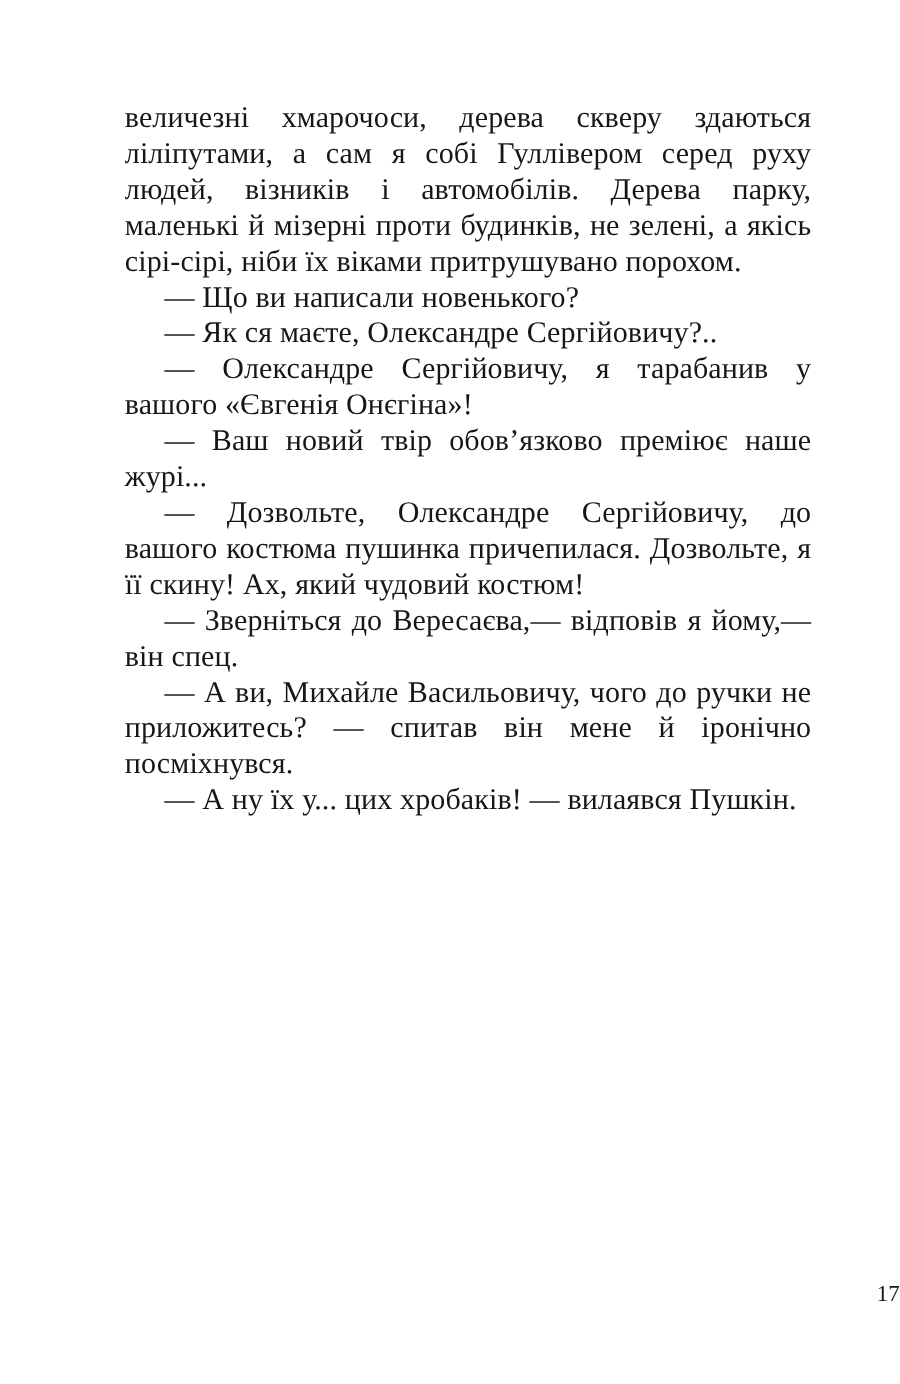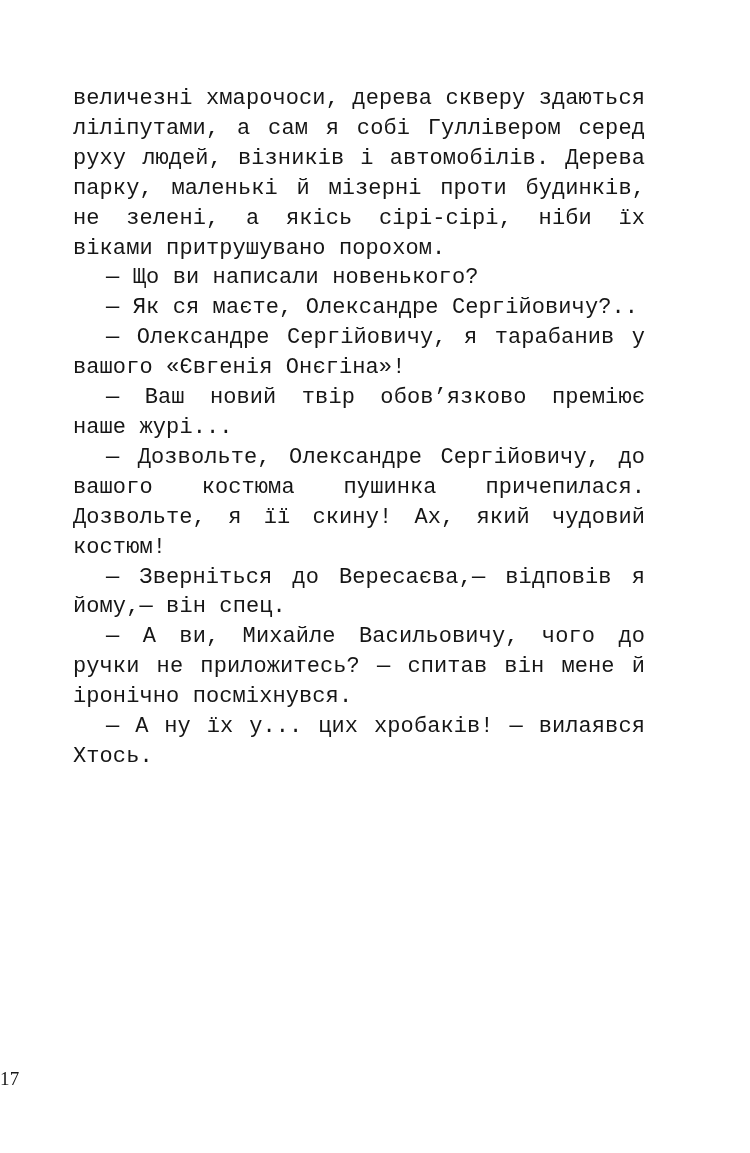--- a/index.html
+++ b/index.html
@@ -12,25 +12,25 @@
     position: relative;
     width: 750px;
     height: 1153px;
     margin: 0 auto;
     background: #ffffff;
     overflow: hidden;
     box-sizing: border-box;
   }
   .textblock {
     position: absolute;
-    left: 73px;
+    left: 104px;
     top: 84px;
     width: 572px;
-    font-family: Liberation Mono, monospace;
-    font-size: 22px;
+    font-family: Liberation Serif, serif;
+    font-size: 25px;
     line-height: 29.9px;
     color: #161616;
     text-align: justify;
     text-justify: inter-word;
     -webkit-hyphens: none;
     hyphens: none;
     word-spacing: 0.004em;
     letter-spacing: 0.004em;
   }
   .textblock p {
@@ -49,39 +49,39 @@
     content: none;
   }
   .textblock p.cont {
     text-indent: 0;
   }
   .pagenum {
     position: absolute;
     left: 0;
     top: 1068px;
     width: 750px;
-    text-align: left;
+    text-align: right;
     font-family: "Liberation Serif", "DejaVu Serif", serif;
     font-size: 19px;
     color: #161616;
     letter-spacing: 0.01em;
   }
 </style>
 </head>
 <body>
 
 <div class="page">
 
   <div class="textblock">
     <p class="cont nolast">величезні хмарочоси, дерева скверу здаються ліліпутами, а сам я собі Гуллівером серед руху людей, візників і автомобілів. Дерева парку, маленькі й мізерні проти будинків, не зелені, а якісь сірі-сірі, ніби їх віками притрушувано порохом.</p>
     <p class="nolast">— Що ви написали новенького?</p>
     <p class="nolast">— Як ся маєте, Олександре Сергійовичу?..</p>
     <p class="nolast">— Олександре Сергійовичу, я тарабанив у вашого «Євгенія Онєгіна»!</p>
     <p class="nolast">— Ваш новий твір обов’язково преміює наше журі...</p>
     <p class="nolast">— Дозвольте, Олександре Сергійовичу, до вашого костюма пушинка причепилася. Дозвольте, я її скину! Ах, який чудовий костюм!</p>
     <p class="nolast">— Зверніться до Вересаєва,— відповів я йому,— він спец.</p>
     <p class="nolast">— А ви, Михайле Васильовичу, чого до ручки не приложитесь? — спитав він мене й іронічно посміхнувся.</p>
-    <p class="nolast">— А ну їх у... цих хробаків! — вилаявся Хтось.</p>
+    <p class="nolast">— А ну їх у... цих хробаків! — вилаявся Пушкін.</p>
   </div>
 
   <div class="pagenum">17</div>
 
 </div>
 
 </body></html>

